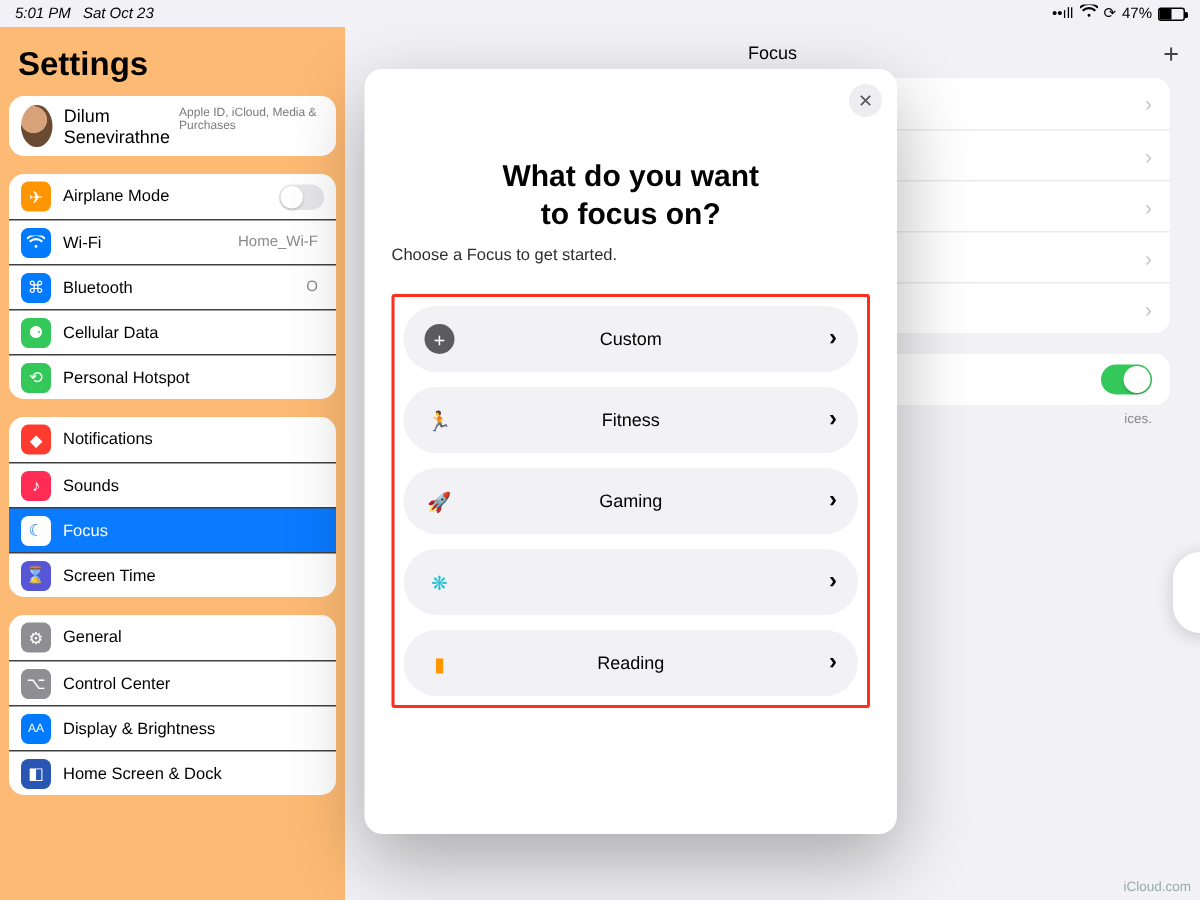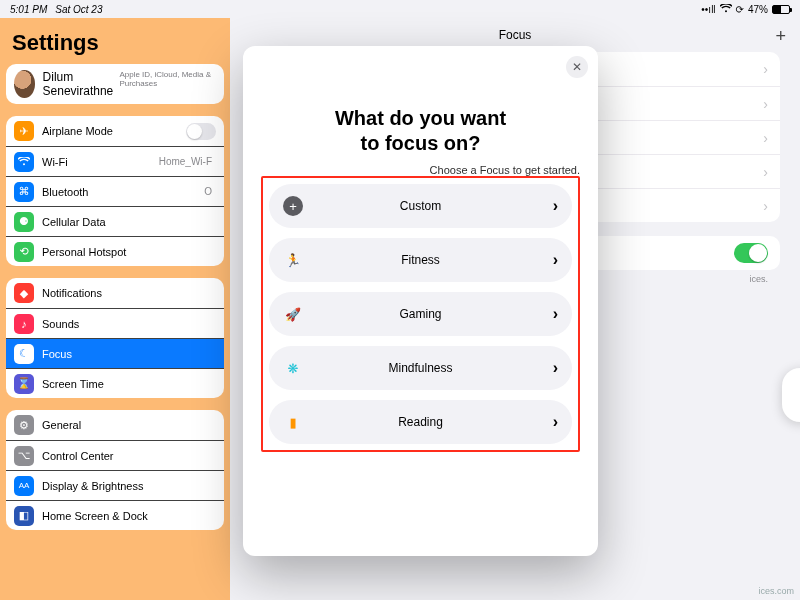--- a/index.html
+++ b/index.html
@@ -47,21 +47,21 @@
   .detail-row:first-child{border-top:none;}
   .chevron { margin-left:auto; color:#c5c5c8; font-size:14px;}
   .toggle-on { width:34px; height:20px; border-radius:10px; background:#34c759; position:relative; margin-left:auto;}
   .toggle-on::after{content:""; width:18px; height:18px; background:#fff; border-radius:50%; position:absolute; right:1px; top:1px; box-shadow:0 1px 2px rgba(0,0,0,.25);}
   .detail-note { font-size:9px; color:#8a8a8e; padding:4px 12px 0; }
 
   
   .modal { position:absolute; left:243px; top:46px; width:355px; height:510px; background:#fff; border-radius:12px; box-shadow:0 18px 50px rgba(0,0,0,.30); padding:14px 18px 18px; }
   .modal-close { position:absolute; top:10px; right:10px; width:22px; height:22px; border-radius:50%; background:#eeeef1; display:flex; align-items:center; justify-content:center; font-size:12px; color:#5a5a5e; }
   .modal-title { text-align:center; font-size:20px; font-weight:700; line-height:1.25; margin-top:46px;}
-  .modal-sub { text-align:right; font-size:11px; color:#2e2e2e; margin-top:8px; }
+  .modal-sub { text-align:left; font-size:11px; color:#2e2e2e; margin-top:8px; margin-bottom:20px;}
   .options { border:2px solid #ff2d1c; padding:6px 6px; border-radius:2px;}
   .opt { background:#f2f2f6; border-radius:24px; height:44px; display:flex; align-items:center; padding:0 14px; margin-bottom:10px; font-size:12px; position:relative;}
   .opt:last-child{margin-bottom:0;}
   .opt .oic { width:20px; height:20px; display:flex; align-items:center; justify-content:center; font-size:13px; margin-right:auto;}
   .opt .olabel { position:absolute; left:0; right:0; text-align:center; }
   .opt .ochev { margin-left:auto; font-weight:700; font-size:16px;}
   .oic-custom{ color:#fff; background:#5b5b60; border-radius:50%; font-size:14px;}
   .oic-fitness{ color:#31d158; font-weight:700;}
   .oic-gaming{ color:#0a7aff; }
   .oic-mind{ color:#21c3d6; }
@@ -233,24 +233,23 @@
       <span class="olabel">Fitness</span>
       <span class="ochev">›</span>
     </div>
     <div class="opt">
       <span class="oic oic-gaming">🚀</span>
       <span class="olabel">Gaming</span>
       <span class="ochev">›</span>
     </div>
     <div class="opt">
       <span class="oic oic-mind">❋</span>
-      <span class="olabel">Mindfulness</span>
       <span class="ochev">›</span>
     </div>
     <div class="opt">
       <span class="oic oic-read">▮</span>
       <span class="olabel">Reading</span>
       <span class="ochev">›</span>
     </div>
   </div>
 </div>
 
-<div class="watermark">ices.com</div>
+<div class="watermark">iCloud.com</div>
 
 </body></html>

